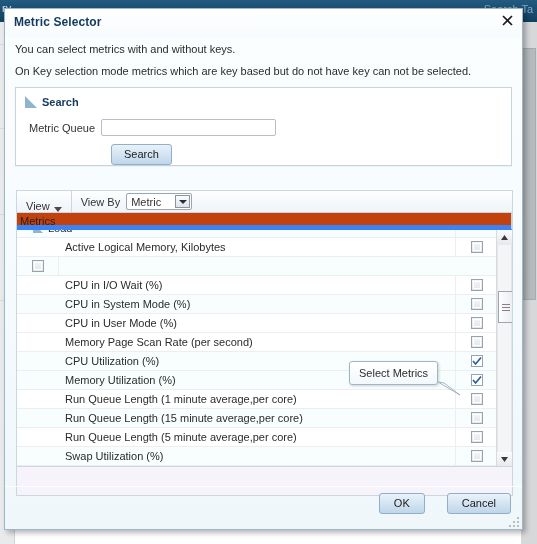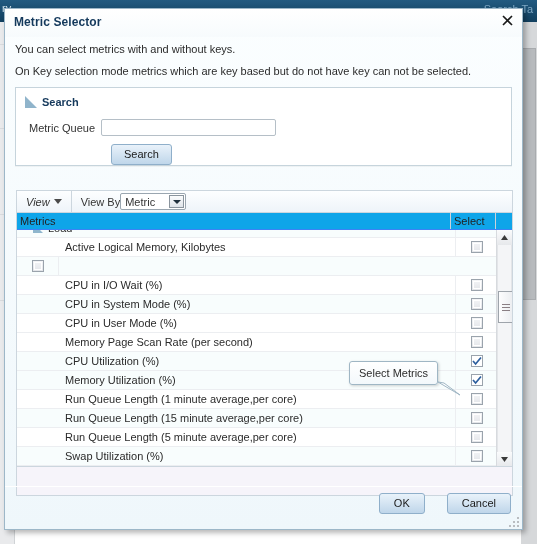--- a/index.html
+++ b/index.html
@@ -218,39 +218,39 @@
     height: 22px;
     display: flex;
     align-items: center;
     background: linear-gradient(#fdfeff, #eef4f9);
     border: 1px solid #ccd6de;
     border-bottom: none;
     box-sizing: border-box;
   }
   .view-menu {
     display: flex;
-    align-items: center;
+    align-items: flex-end;
     gap: 4px;
     padding: 0 9px;
     height: 100%;
     border-right: 1px solid #ccd6de;
     cursor: pointer;
     font-size: 11px;
     color: #333;
-    font-style: italic;
   }
   .caret-down {
     width: 0; height: 0;
     border-left: 4px solid transparent;
     border-right: 4px solid transparent;
     border-top: 5px solid #4a4a4a;
   }
   .viewby-wrap {
     display: flex;
     align-items: center;
+    gap: 6px;
     padding-left: 9px;
     font-size: 11px;
     color: #333;
   }
   .select-box {
     position: relative;
     width: 66px;
     height: 17px;
     border: 1px solid #9aa6b0;
     background: #fff;
@@ -279,25 +279,26 @@
     width: 497px;
     height: 255px;
     border: 1px solid #ccd6de;
     background: #ffffff;
     box-sizing: border-box;
     overflow: hidden;
   }
   .tbl-head {
     display: flex;
     height: 17px;
-    background: #0ea5e9;
-    border-bottom: 1px solid #3b82f6;
+    background: #c2410c;
+    border-bottom: 5px solid #3b82f6;
     font-size: 11px;
     color: #222;
     box-sizing: border-box;
+    flex-direction: column;
   }
   .th-metrics {
     flex: 1;
     padding-left: 3px;
     border-right: 1px solid #ccd2da;
     line-height: 16px;
   }
   .th-select {
     width: 41px;
     padding-left: 3px;

